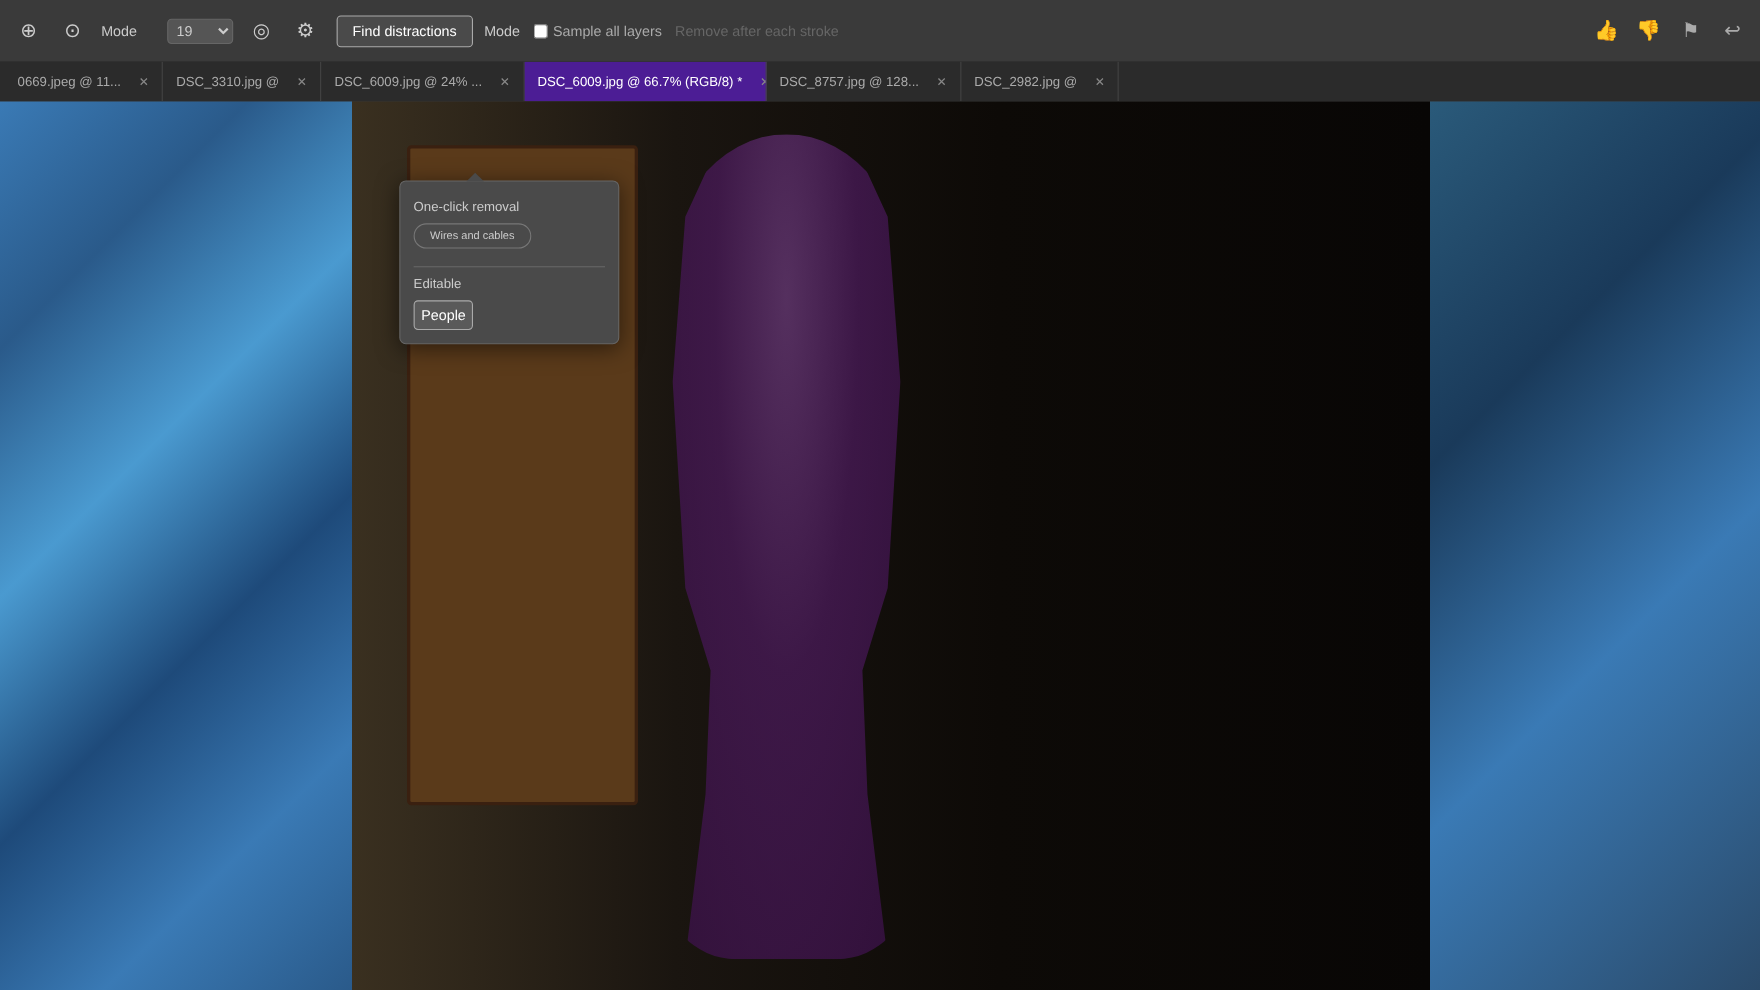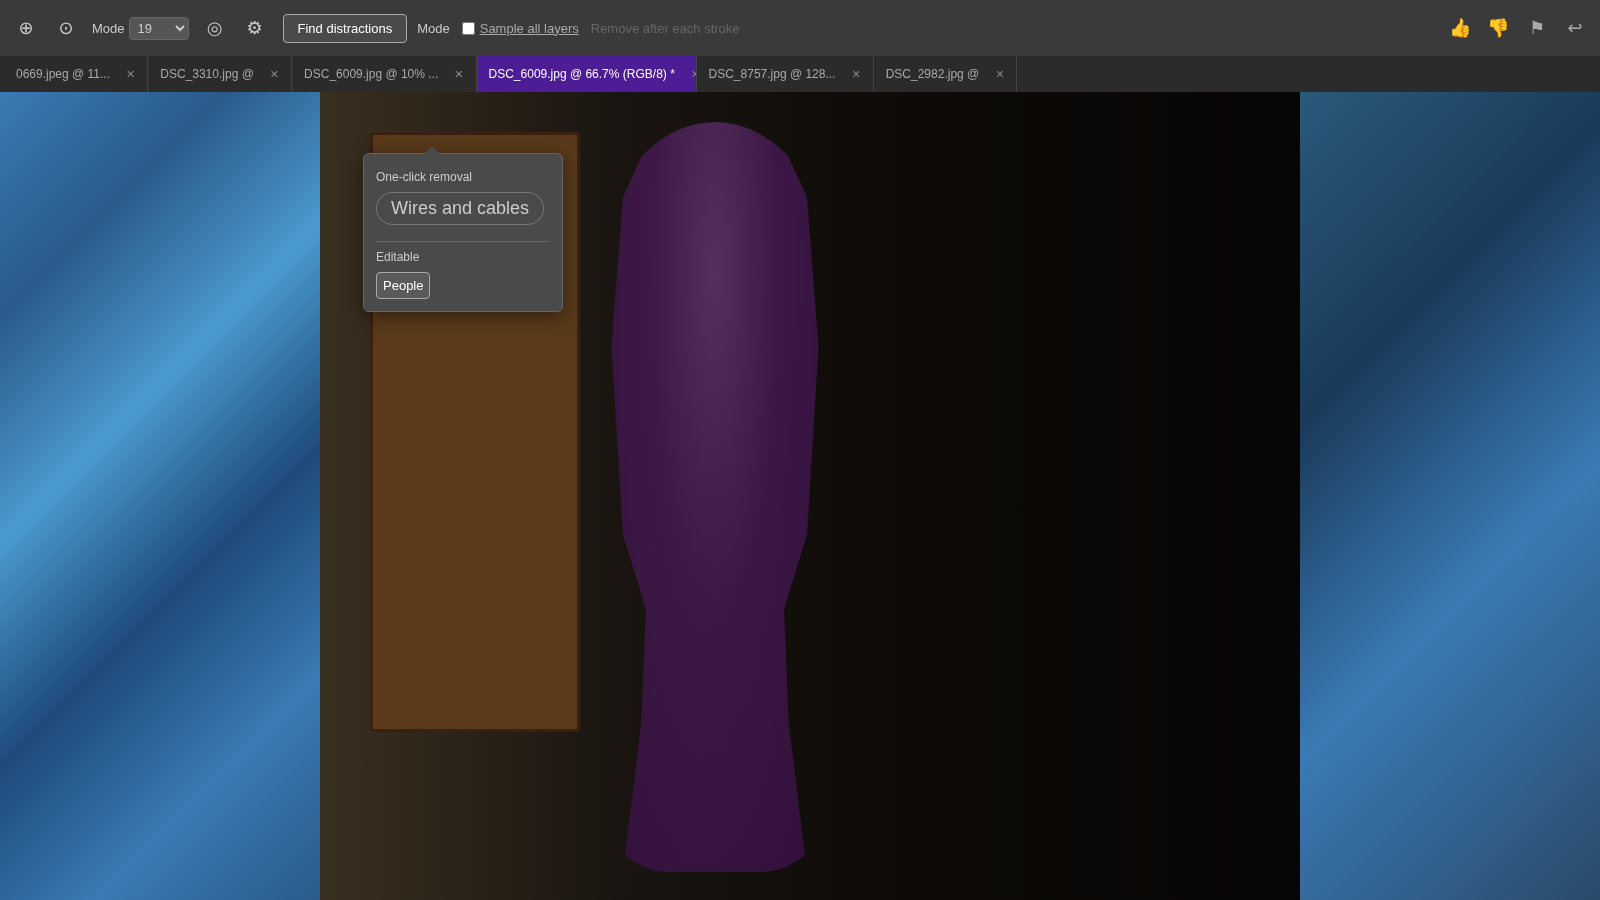--- a/index.html
+++ b/index.html
@@ -45,20 +45,21 @@
     }
     .size-select {
       background: #555;
       border: 1px solid #666;
       color: #ccc;
       border-radius: 4px;
       padding: 2px 4px;
       font-size: 13px;
       width: 60px;
       cursor: pointer;
+      margin-left: 23px;
     }
     .find-distractions-btn {
       background: #555;
       border: 1px solid #666;
       color: #fff;
       border-radius: 4px;
       padding: 6px 14px;
       font-size: 13px;
       cursor: pointer;
       margin: 0 6px;
@@ -84,21 +85,20 @@
       font-size: 13px;
       cursor: pointer;
     }
     .sample-all-group {
       display: flex;
       align-items: center;
       gap: 5px;
       color: #aaa;
       font-size: 13px;
       margin-left: 8px;
-      text-decoration: underline;
     }
     .remove-after-group {
       display: flex;
       align-items: center;
       gap: 5px;
       color: #666;
       font-size: 13px;
       margin-left: 8px;
     }
     .spacer { flex: 1; }
@@ -192,21 +192,21 @@
       left: 370px; top: 40px;
       width: 210px; height: 600px;
       background: #5a3a1a;
       border: 3px solid #3a2010;
       border-radius: 4px;
     }
 
     
     .dropdown-menu {
       position: absolute;
-      top: 61px;
+      top: 72px;
       left: 363px;
       width: 200px;
       background: #4a4a4a;
       border: 1px solid #666;
       border-radius: 6px;
       padding: 12px;
       z-index: 200;
       box-shadow: 0 4px 20px rgba(0,0,0,0.5);
     }
     .dropdown-arrow {
@@ -223,21 +223,21 @@
       color: #ccc;
       margin-bottom: 8px;
       margin-top: 4px;
     }
     .dropdown-pill {
       display: inline-block;
       padding: 5px 14px;
       border-radius: 16px;
       border: 1px solid #777;
       color: #ccc;
-      font-size: 18px;
+      font-size: 10px;
       cursor: pointer;
       margin-bottom: 8px;
       background: transparent;
     }
     .dropdown-divider {
       height: 1px;
       background: #666;
       margin: 8px 0;
     }
     .dropdown-pill-active {
@@ -309,21 +309,21 @@
 <div class="tabs-bar">
   <div class="tab">
     <span>0669.jpeg @ 11...</span>
     <span class="tab-close">✕</span>
   </div>
   <div class="tab">
     <span>DSC_3310.jpg @</span>
     <span class="tab-close">✕</span>
   </div>
   <div class="tab">
-    <span>DSC_6009.jpg @ 10% ...</span>
+    <span>DSC_6009.jpg @ 24% ...</span>
     <span class="tab-close">✕</span>
   </div>
   <div class="tab active">
     <span>DSC_6009.jpg @ 66.7% (RGB/8) *</span>
     <span class="tab-close">✕</span>
   </div>
   <div class="tab">
     <span>DSC_8757.jpg @ 128...</span>
     <span class="tab-close">✕</span>
   </div>

